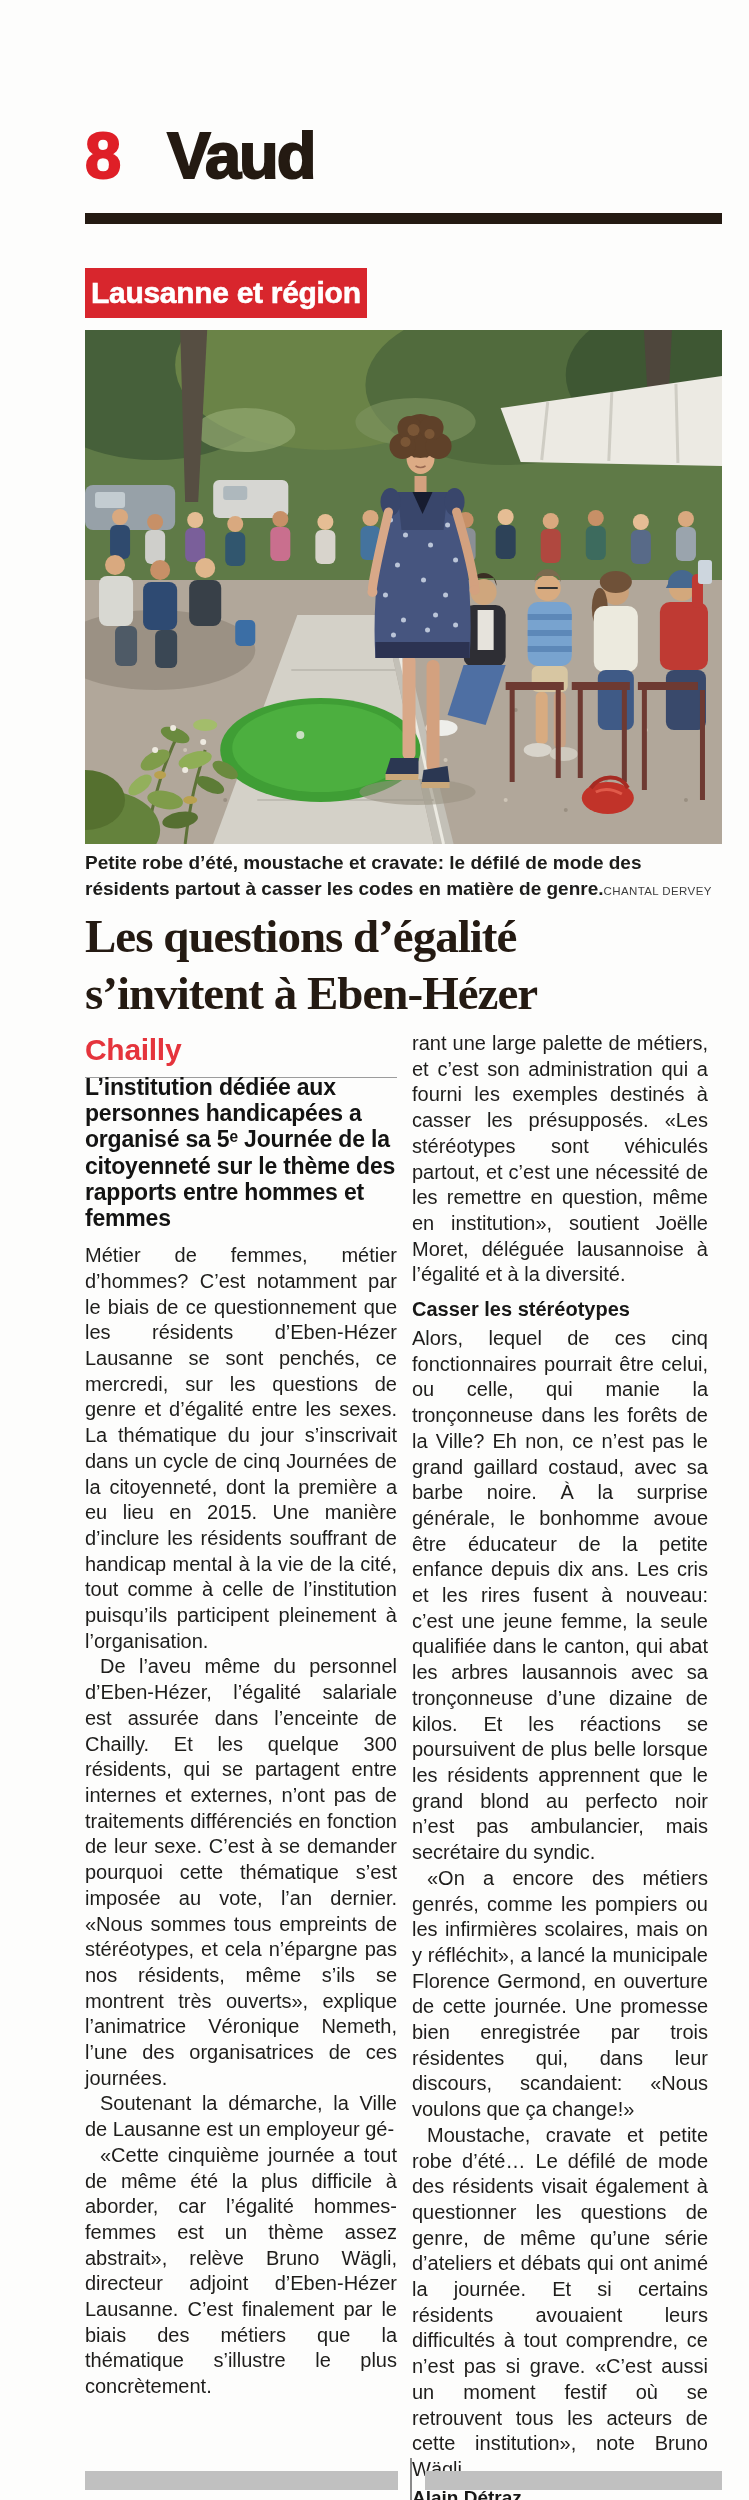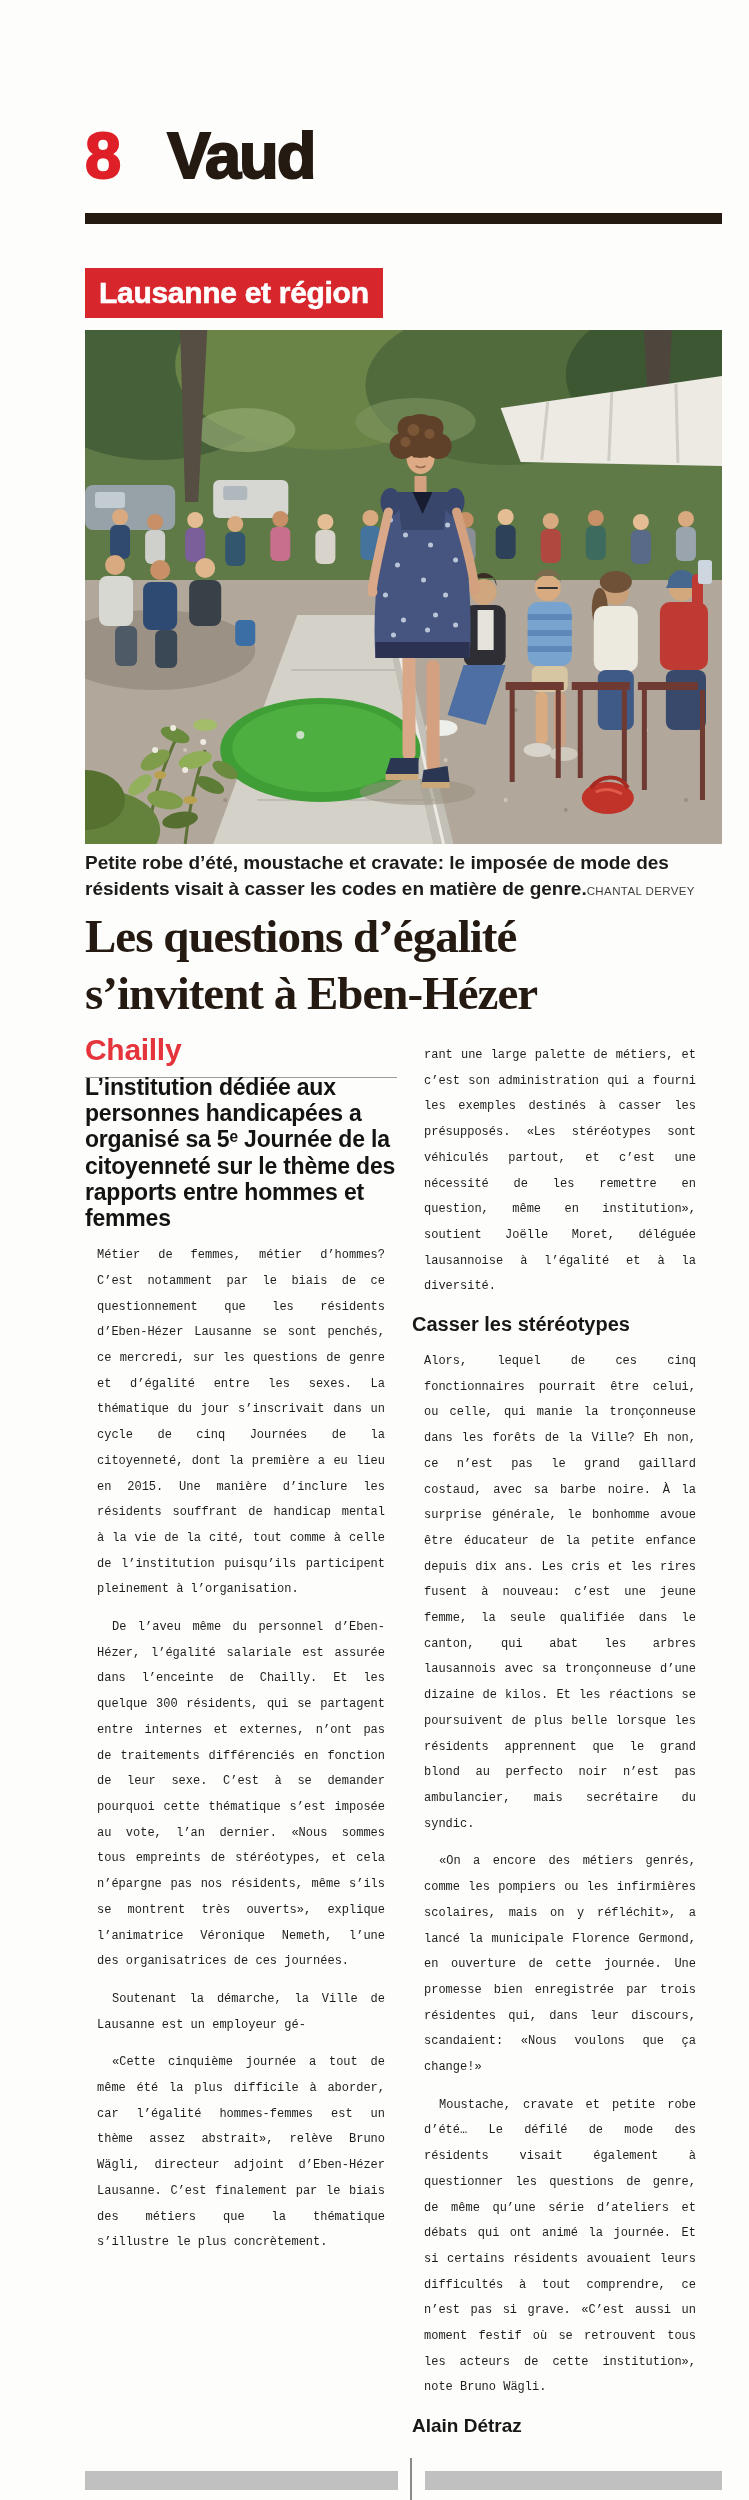--- a/index.html
+++ b/index.html
@@ -9,21 +9,21 @@
   
   .masthead{position:absolute;top:112px;left:85px;white-space:nowrap;
             font-weight:700;font-size:65px;line-height:88px;letter-spacing:-2px;}
   .masthead .pgnum{color:#df1f27;-webkit-text-stroke:2px #df1f27;}
   .masthead .section{color:#241a12;margin-left:48px;-webkit-text-stroke:2px #241a12;}
   .head-rule{position:absolute;top:213px;left:85px;width:637px;height:11px;background:#241a12;}
 
   
   .banner{position:absolute;top:268px;left:85px;height:50px;background:#d8262d;
           color:#ffffff;font-weight:700;font-size:30px;line-height:50px;
-          padding:0 14px;letter-spacing:-.3px;-webkit-text-stroke:.6px #fff;}
+          padding:0 6px;letter-spacing:-.3px;-webkit-text-stroke:.6px #fff;}
 
   
   .photo{position:absolute;top:330px;left:85px;width:637px;height:514px;overflow:hidden;background:#5f7a47;}
   .photo svg{display:block;width:100%;height:100%;}
 
   
   .caption{position:absolute;top:850px;left:85px;width:637px;
            font-size:19px;line-height:26px;font-weight:700;color:#1c1c1a;}
   .caption .credit{font-weight:400;font-size:11.5px;letter-spacing:.4px;color:#3e3e3e;}
 
@@ -35,21 +35,21 @@
   .kicker-rule{position:absolute;top:1077px;left:85px;width:312px;height:1px;background:#9c9c9c;}
 
   
   .cols{position:absolute;top:1031px;left:85px;width:637px;display:flex;gap:15px;}
   .col-left{width:312px;flex:0 0 312px;}
   .col-right{width:296px;flex:0 0 296px;}
 
   .kicker{color:#e5343c;font-weight:700;font-size:30px;line-height:34px;letter-spacing:-.3px;margin:2px 0 7px 0;}
   .lede{font-weight:700;font-size:23px;line-height:26.2px;letter-spacing:-.2px;color:#131312;margin:0 0 12px 0;}
 
-  .body-p{margin:12px;font-family:Liberation Mono, monospace;font-size:12px;line-height:25.7px;
+  .body-p{margin:0;font-family:Liberation Sans, sans-serif;font-size:20px;line-height:25.7px;
           text-align:justify;color:#1e1d1b;}
   .body-p.indent{text-indent:15px;}
 
   .subhead{font-weight:700;font-size:20px;line-height:25px;color:#171716;margin:9px 0 4px 0;}
   .byline{font-weight:700;font-size:19px;line-height:25px;color:#171716;margin-top:2px;}
 
   
   .foot-bar{position:absolute;top:2471px;height:19px;background:#c0c0c0;}
   .foot-bar.left{left:85px;width:313px;}
   .foot-bar.right{left:425px;width:297px;}
@@ -281,21 +281,21 @@
       <circle cx="88" cy="398" r="3" fill="#eeeae0"></circle>
         <circle cx="118" cy="412" r="3" fill="#eeeae0"></circle>
       <circle cx="70" cy="420" r="3" fill="#eeeae0"></circle>
         <circle cx="100" cy="440" r="3" fill="#eeeae0"></circle>
       <ellipse cx="15" cy="500" rx="60" ry="40" fill="#64823c"></ellipse>
       <ellipse cx="0" cy="470" rx="40" ry="30" fill="#55702f"></ellipse>
     </svg>
   </figure>
 
   <div class="caption">
-    <span>Petite robe d’été, moustache et cravate: le imposée de mode des résidents visait à casser les codes en matière de genre.</span><span class="credit">CHANTAL DERVEY</span>
+    <span>Petite robe d’été, moustache et cravate: le défilé de mode des résidents partout à casser les codes en matière de genre.</span><span class="credit">CHANTAL DERVEY</span>
   </div>
 
   <h1 class="headline" style="margin:0">
     <span>Les questions d’égalité</span><br>
     <span>s’invitent à Eben-Hézer</span>
   </h1>
 
   <div class="kicker-rule"></div>
 
   <div class="cols">

